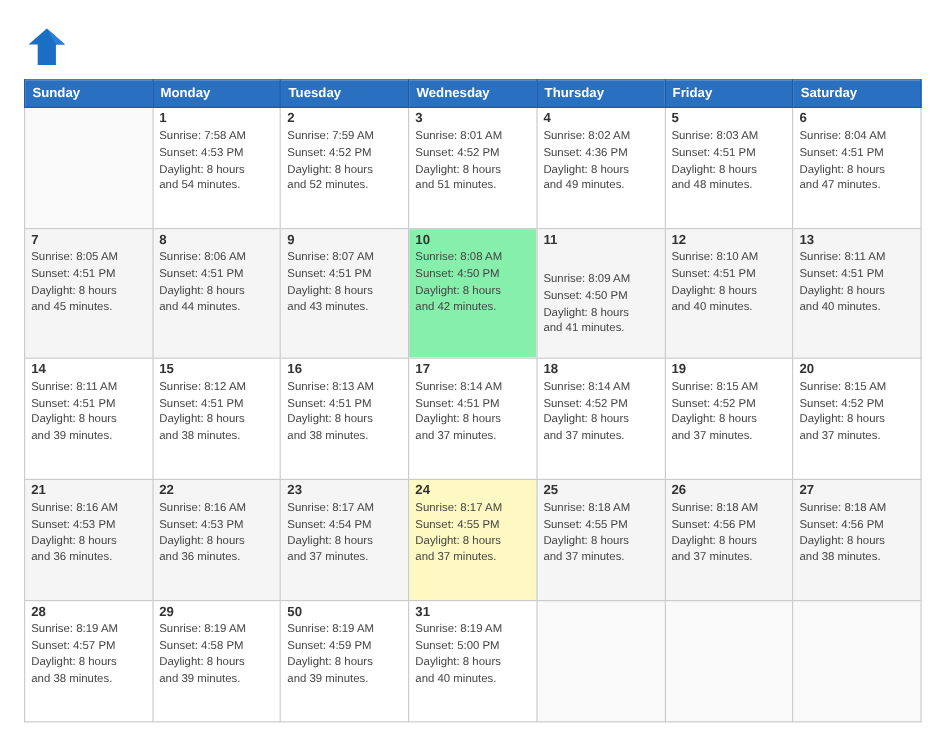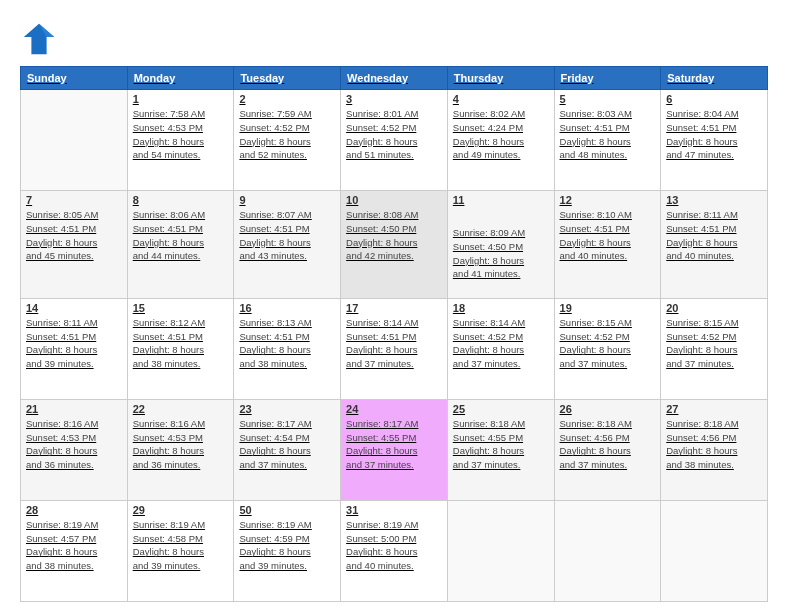--- a/index.html
+++ b/index.html
@@ -9,21 +9,20 @@
       width: 792px;
       height: 612px;
       overflow: hidden;
     }
     .page {
       width: 788px;
       height: 612px;
       padding: 18px 20px 10px 20px;
       display: flex;
       flex-direction: column;
-      text-decoration: underline;
     }
     .header {
       display: flex;
       align-items: flex-start;
       justify-content: space-between;
       margin-bottom: 8px;
     }
     .logo {
       display: flex;
       align-items: center;
@@ -167,21 +166,21 @@
           <td style="background: rgb(255, 255, 255);">
             <div class="day-num">3</div>
             <div class="day-info" style="white-space: pre-line;">Sunrise: 8:01 AM
 Sunset: 4:52 PM
 Daylight: 8 hours
 and 51 minutes.</div>
           </td>
           <td style="background: rgb(255, 255, 255);">
             <div class="day-num">4</div>
             <div class="day-info" style="white-space: pre-line;">Sunrise: 8:02 AM
-Sunset: 4:24 PM
+Sunset: 4:36 PM
 Daylight: 8 hours
 and 49 minutes.</div>
           </td>
           <td style="background: rgb(255, 255, 255);">
             <div class="day-num">5</div>
             <div class="day-info" style="white-space: pre-line;">Sunrise: 8:03 AM
 Sunset: 4:51 PM
 Daylight: 8 hours
 and 48 minutes.</div>
           </td>
@@ -208,21 +207,21 @@
 Daylight: 8 hours
 and 44 minutes.</div>
           </td>
           <td style="background: rgb(245, 245, 245);">
             <div class="day-num">9</div>
             <div class="day-info" style="white-space: pre-line;">Sunrise: 8:07 AM
 Sunset: 4:51 PM
 Daylight: 8 hours
 and 43 minutes.</div>
           </td>
-          <td style="background: #e5e5e5;">
+          <td style="background: #86efac;">
             <div class="day-num">10</div>
             <div class="day-info" style="white-space: pre-line;">Sunrise: 8:08 AM
 Sunset: 4:50 PM
 Daylight: 8 hours
 and 42 minutes.</div>
           </td>
           <td style="background: rgb(245, 245, 245);">
             <div class="day-num">11</div>
             <div class="day-info" style="white-space: pre-line; margin-top: 20px;">Sunrise: 8:09 AM
 Sunset: 4:50 PM
@@ -310,21 +309,21 @@
 Daylight: 8 hours
 and 36 minutes.</div>
           </td>
           <td style="background: rgb(245, 245, 245);">
             <div class="day-num">23</div>
             <div class="day-info" style="white-space: pre-line;">Sunrise: 8:17 AM
 Sunset: 4:54 PM
 Daylight: 8 hours
 and 37 minutes.</div>
           </td>
-          <td style="background: #f0abfc;">
+          <td style="background: #fef9c3;">
             <div class="day-num">24</div>
             <div class="day-info" style="white-space: pre-line;">Sunrise: 8:17 AM
 Sunset: 4:55 PM
 Daylight: 8 hours
 and 37 minutes.</div>
           </td>
           <td style="background: rgb(245, 245, 245); margin-left: 32px;">
             <div class="day-num">25</div>
             <div class="day-info" style="white-space: pre-line;">Sunrise: 8:18 AM
 Sunset: 4:55 PM

